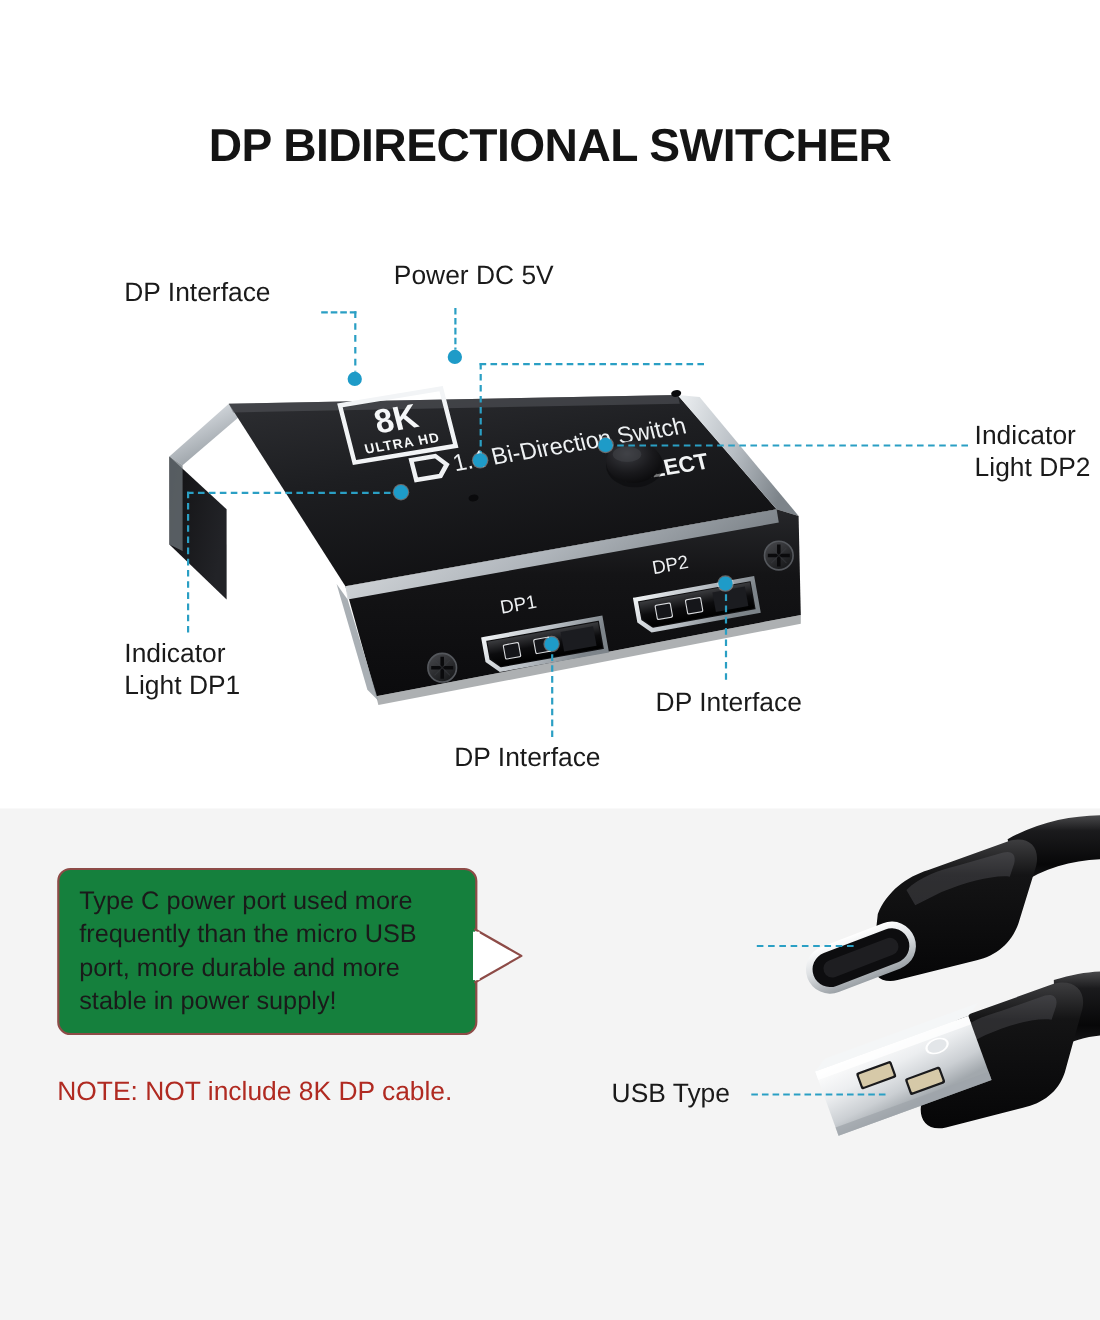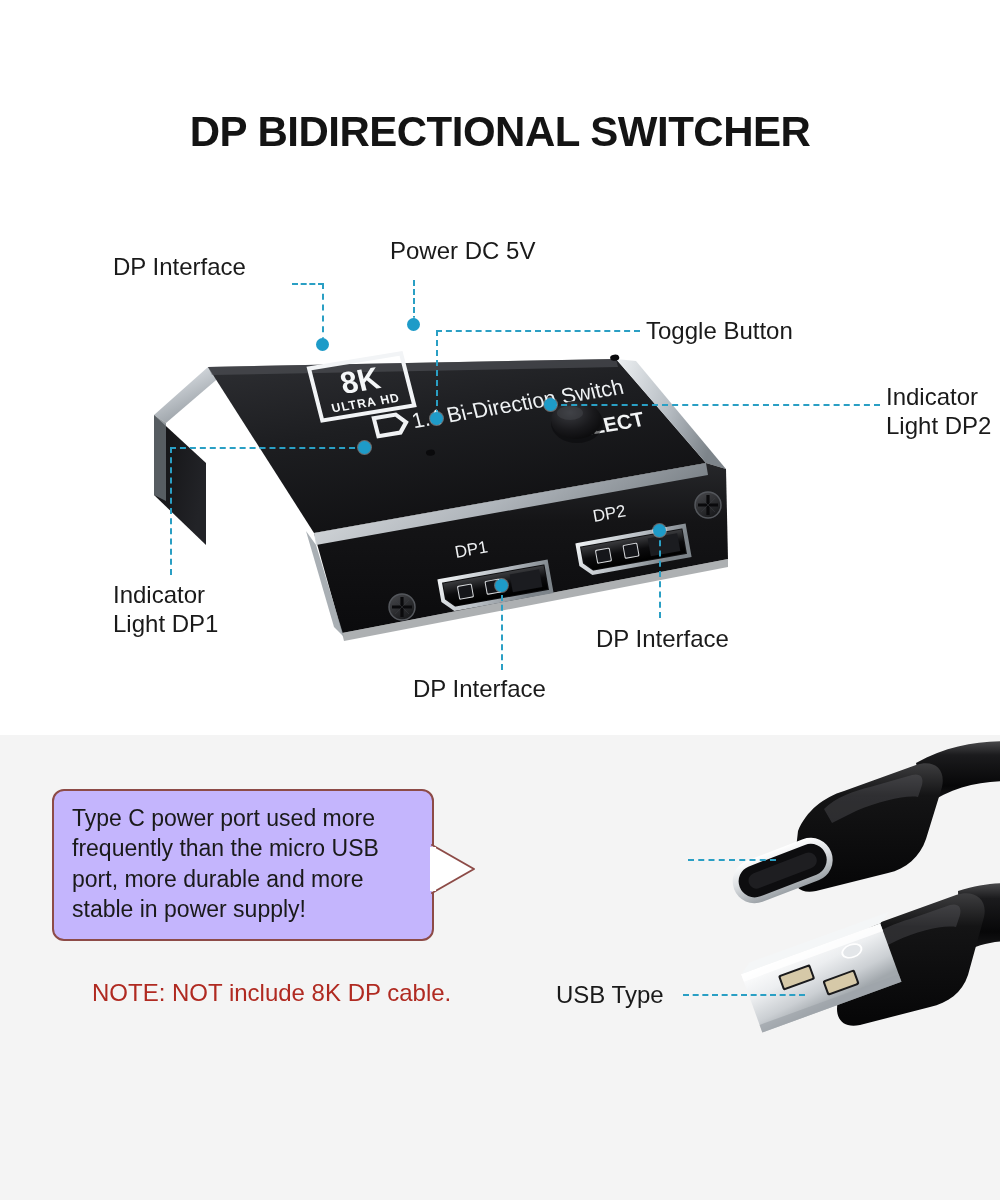--- a/index.html
+++ b/index.html
@@ -51,33 +51,33 @@
     box-shadow:0 0 0 1px rgba(255,255,255,.35);
   }
 
   
   .device{position:absolute;left:146px;top:345px;width:600px;height:300px;}
 
   
   .bubble{
     position:absolute;left:52px;top:789px;width:382px;height:152px;
     border:2px solid #8d4b47;border-radius:12px;
-    background:#c4b5fd;
+    background:#15803d;
     box-sizing:border-box;
   }
   .bubble-text{
     position:absolute;left:18px;top:12px;width:348px;
     font-size:23px;line-height:1.32;color:#1a1a1a;
   }
   .bubble-tail{position:absolute;left:430px;top:843px;width:48px;height:52px;}
 
   
   .note{
     position:absolute;left:52px;top:979px;
-    font-size:24px;color:#b02a21;white-space:nowrap;margin-left:40px;
+    font-size:24px;color:#b02a21;white-space:nowrap;
   }
 </style>
 </head>
 <body>
 
 <div class="page">
 
   <div class="sec-top"></div>
   <div class="sec-bottom"></div>
 
@@ -227,23 +227,22 @@
   <div class="dot" style="left:358px;top:441px;"></div>
 
   <div class="dash-v" style="left:501px;top:585px;height:85px;"></div>
   <div class="dot" style="left:495px;top:579px;"></div>
 
   <div class="dash-v" style="left:659px;top:530px;height:88px;"></div>
   <div class="dot" style="left:653px;top:524px;"></div>
 
   <div class="lbl" style="left:113px;top:252px;width:180px;">DP Interface</div>
 
-  <div class="lbl" style="left:358px;top:236px;width:200px;margin-left:32px;">Power DC 5V</div>
-
-  <div class="lbl" style="left:646px;top:316px;width:220px;">Toggle Button</div>
+  <div class="lbl" style="left:358px;top:236px;width:200px;">Power DC 5V</div>
+
 
   <div class="lbl" style="left:886px;top:382px;width:170px;">Indicator
 Light DP2</div>
 
   <div class="lbl" style="left:113px;top:580px;width:200px;">Indicator
 Light DP1</div>
 
   <div class="lbl" style="left:413px;top:674px;width:200px;">DP Interface</div>
 
   <div class="lbl" style="left:596px;top:624px;width:200px;">DP Interface</div>

